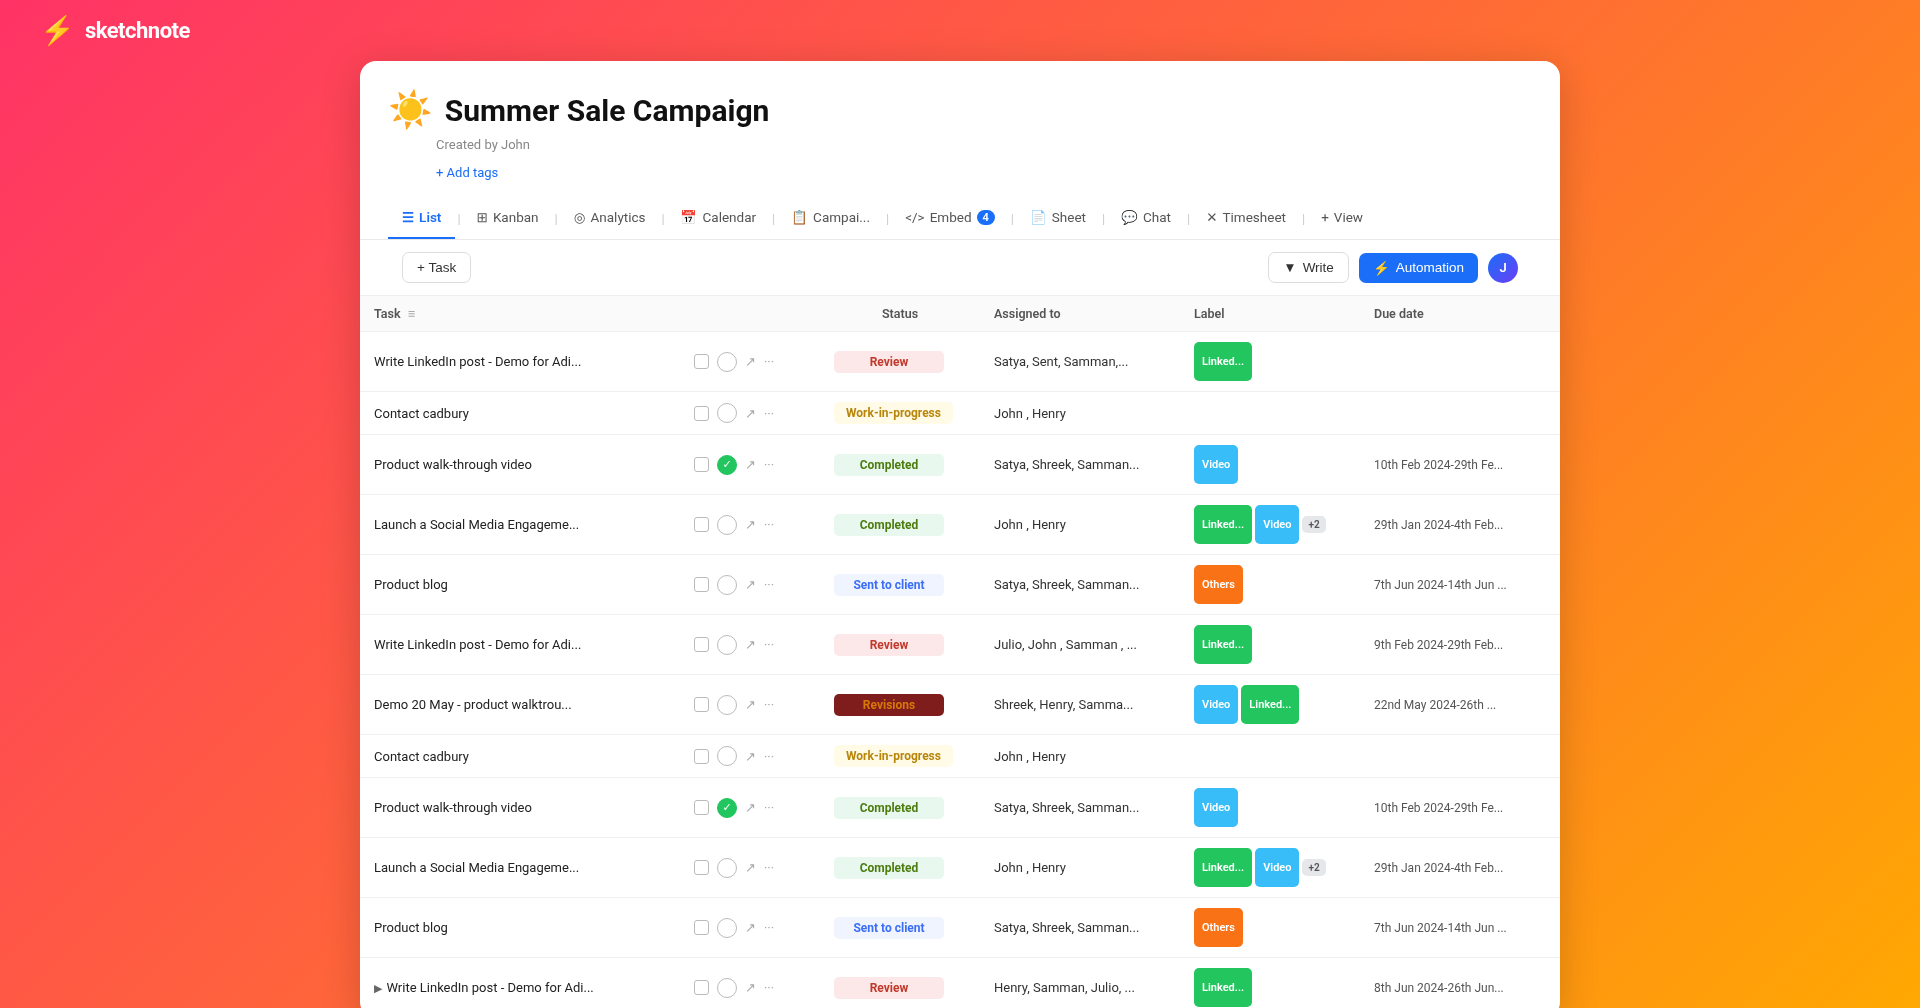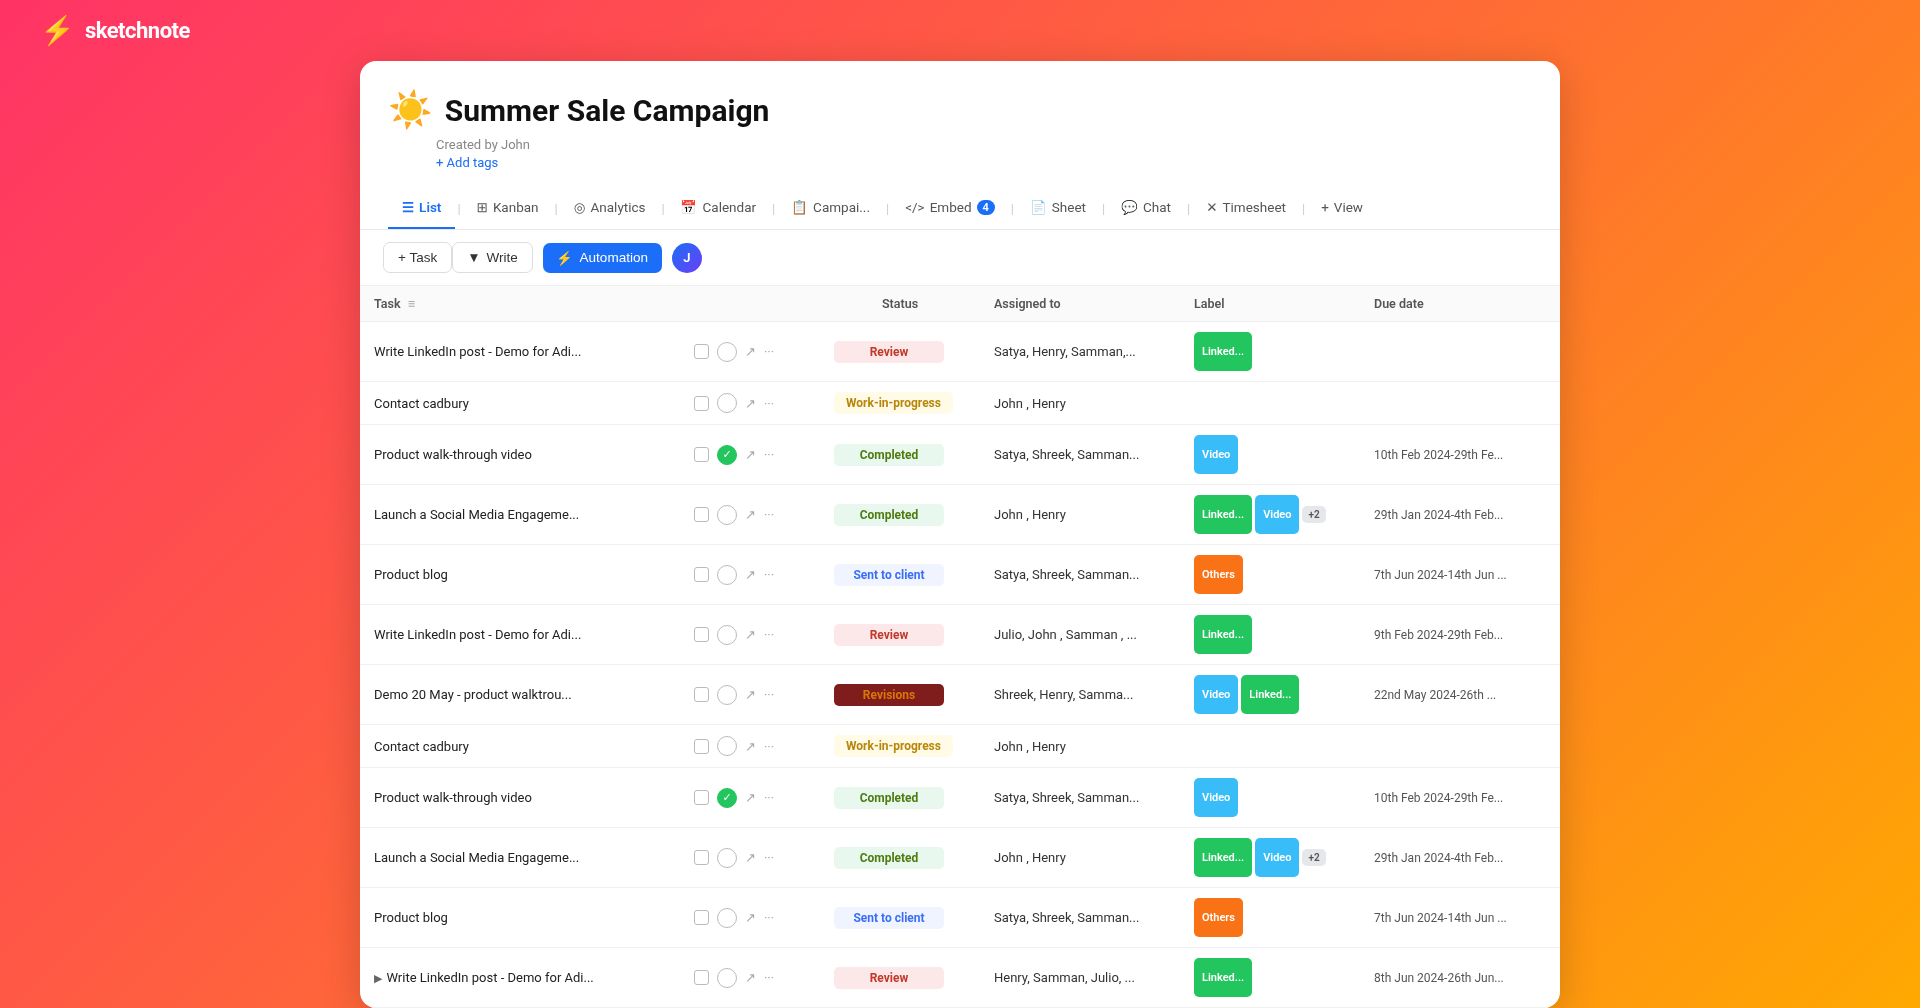--- a/index.html
+++ b/index.html
@@ -55,20 +55,21 @@
     .page-title {
       font-size: 30px;
       font-weight: 700;
       color: #111;
       text-align: center;
     }
     .created-by {
       font-size: 13px;
       color: #888;
       margin-left: 48px;
+      margin-bottom: 10px;
     }
     .add-tags {
       color: #1a6ef7;
       font-size: 13px;
       cursor: pointer;
       margin-left: 48px;
       display: inline-flex;
       align-items: center;
       gap: 3px;
     }
@@ -106,21 +107,22 @@
       background: #1a6ef7;
       color: #fff;
       border-radius: 10px;
       padding: 1px 6px;
       font-size: 11px;
       font-weight: 600;
     }
     .toolbar {
       display: flex;
       align-items: center;
-      padding: 12px 23px;
+      justify-content: space-between;
+      padding: 12px 42px;
     }
     .add-task-btn {
       background: #fff;
       border: 1.5px solid #ddd;
       border-radius: 7px;
       padding: 7px 14px;
       font-size: 13.5px;
       color: #333;
       cursor: pointer;
       display: flex;
@@ -387,21 +389,21 @@
         <span class="checkbox"></span>
         <span class="circle-btn"></span>
         <span class="link-icon">↗</span>
         <span class="more-icon">···</span>
       </div>
     </td>
     <td class="status-col">
       <span class="status-badge status-review">Review</span>
     </td>
     <td class="assigned-col">
-      <span>Satya, Henry, Samman,...</span>
+      <span>Satya, Sent, Samman,...</span>
     </td>
     <td class="label-col">
       <span class="label-badge label-linked">Linked...</span>
     </td>
     <td class="due-col">
       <span class="due-date"></span>
     </td>
   </tr>
           <tr>
     <td class="task-col">

